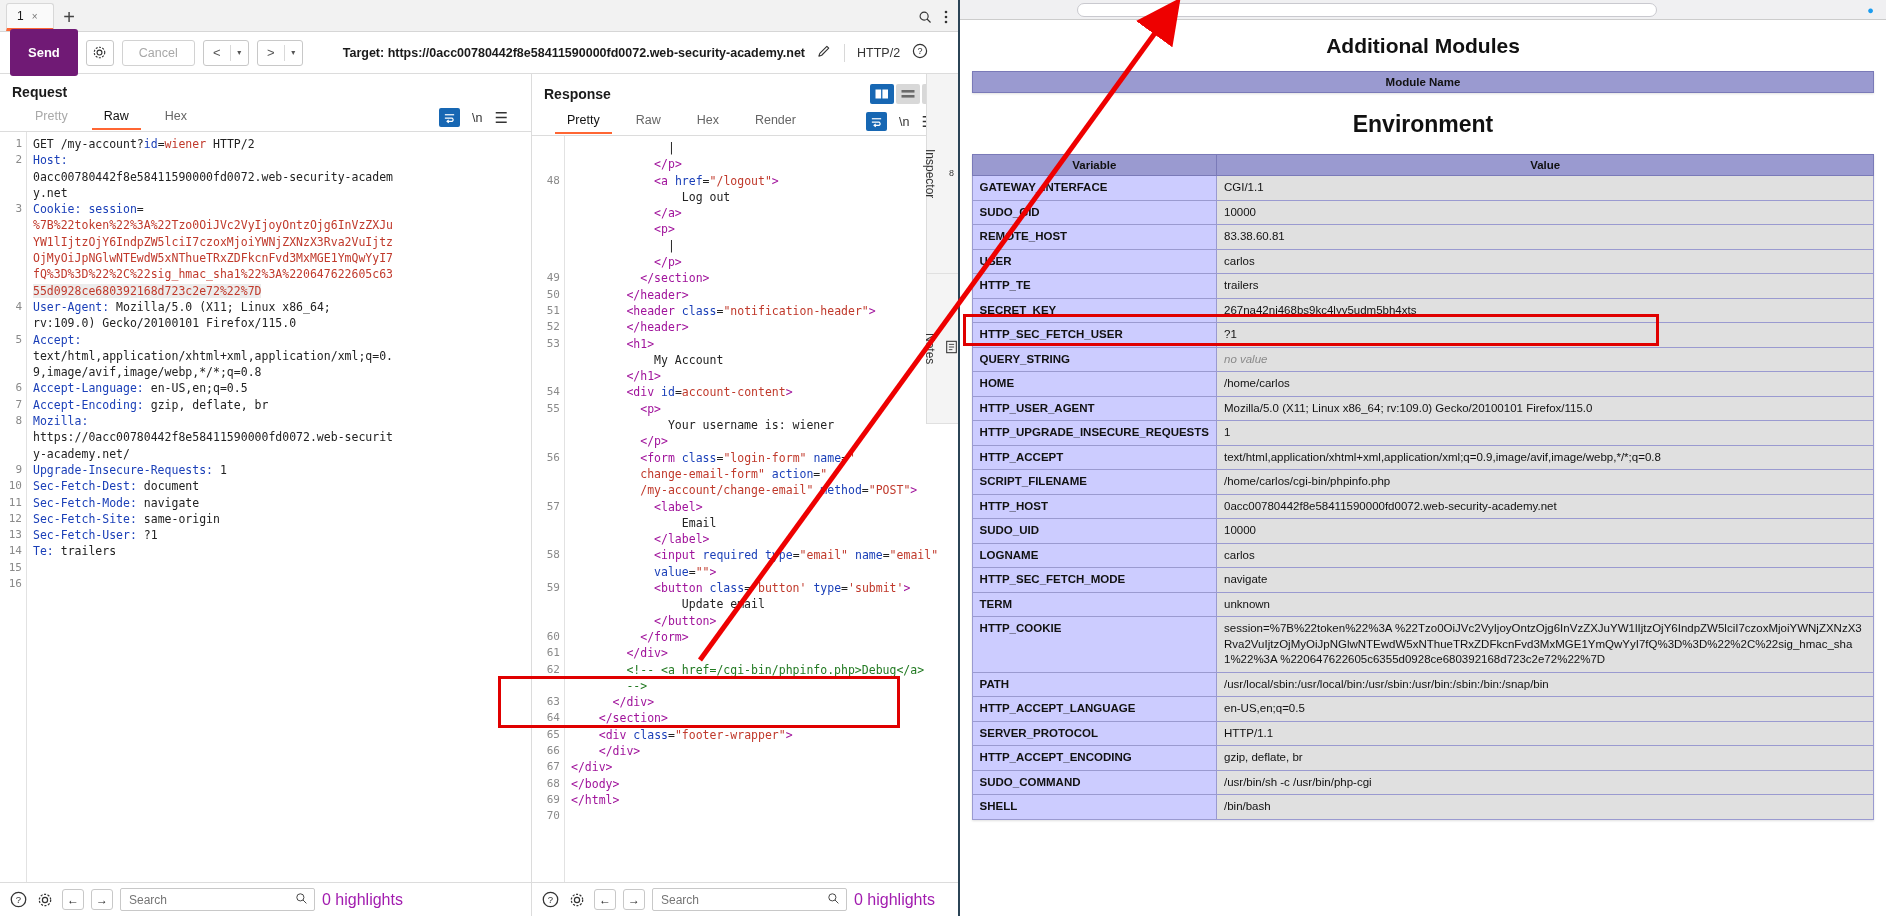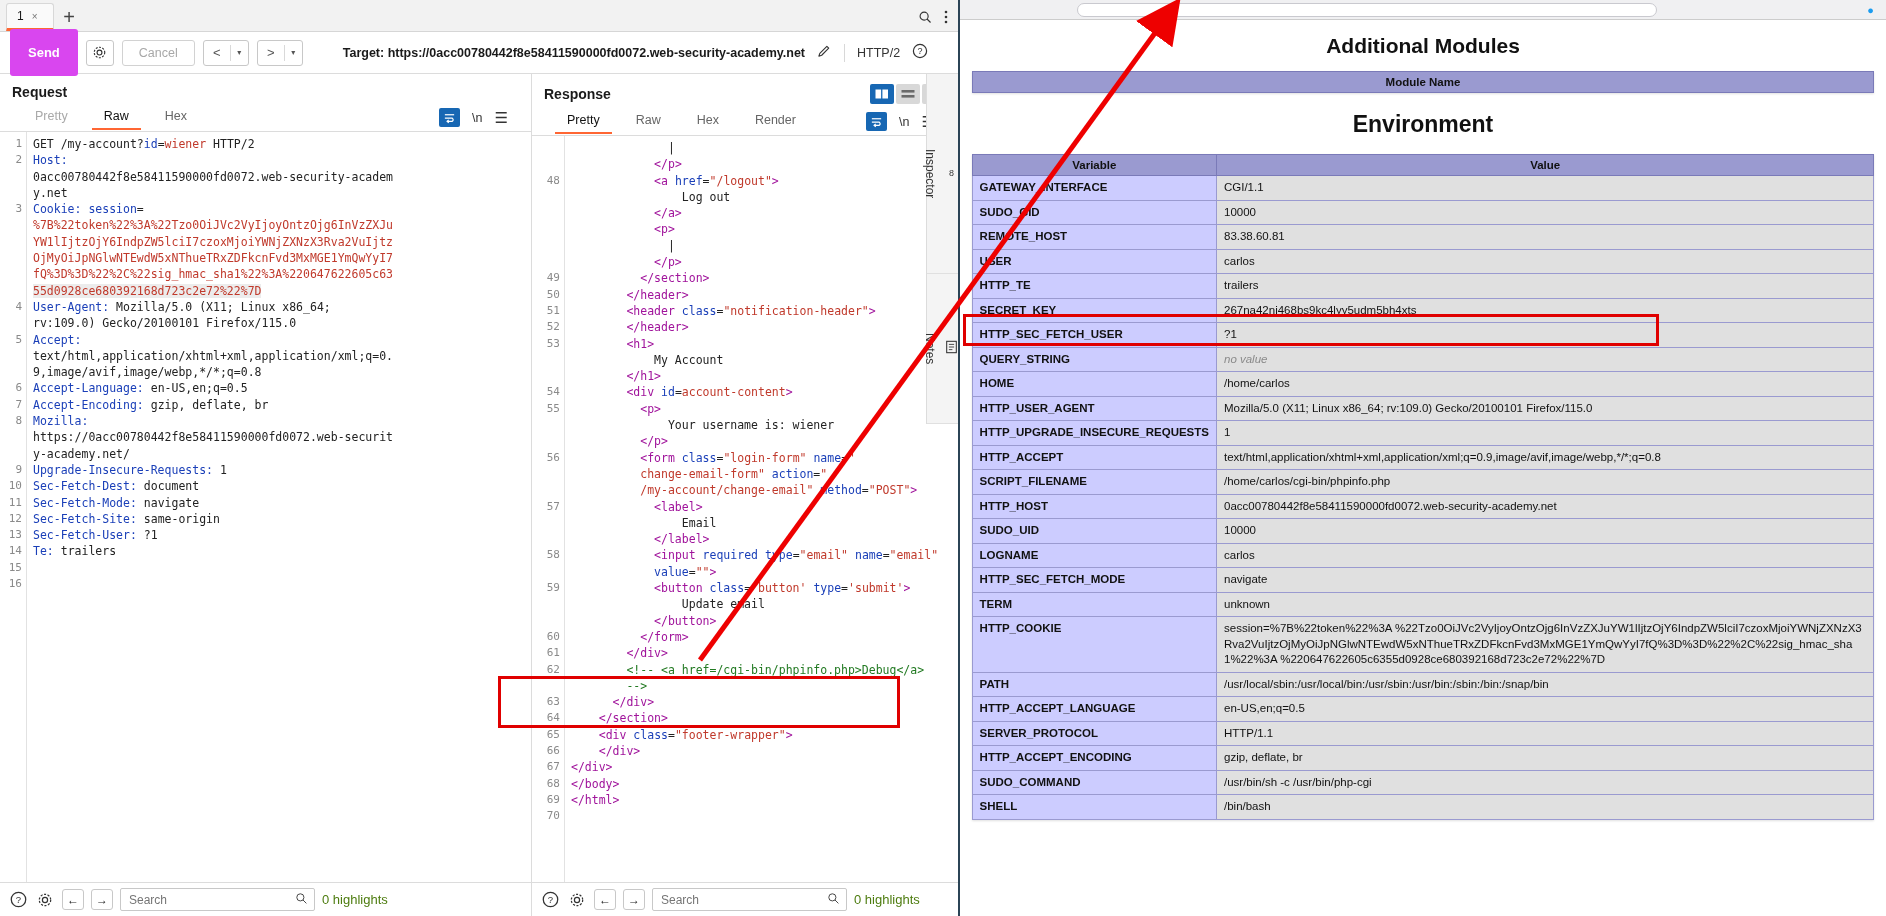--- a/index.html
+++ b/index.html
@@ -24,21 +24,21 @@
           border-radius:3px 3px 0 0; border-bottom:3px solid #ff6633; font-size:12px; }
   .rtab .x { color:#777; font-size:10px; }
   .addtab { width:30px; height:28px; display:flex; align-items:center; justify-content:center;
             font-size:20px; color:#444; font-weight:300; }
   .tabstrip-right { margin-left:auto; display:flex; align-items:center; gap:12px;
                     padding:0 10px 4px 0; color:#333; }
 
   
   .actionbar { height:42px; display:flex; align-items:center; gap:8px;
                padding:0 10px; border-bottom:1px solid #dcdcdc; background:#fff; }
-  .send-btn { background:#d946ef; color:#fff; font-weight:bold; font-size:13px;
+  .send-btn { background:#701a75; color:#fff; font-weight:bold; font-size:13px;
               border:none; border-radius:3px; padding:16px 18px; cursor:pointer; }
   .icon-btn { width:28px; height:26px; border:1px solid #c8c8c8; border-radius:3px;
               background:#fff; display:flex; align-items:center; justify-content:center; cursor:pointer; }
   .cancel-btn { border:1px solid #d2d2d2; border-radius:3px; background:#fff;
                 color:#a8a8a8; font-size:12.5px; padding:5px 16px; }
   .split-btn { display:flex; border:1px solid #c8c8c8; border-radius:3px; overflow:hidden;
                height:26px; background:#fff; }
   .split-btn .main { width:26px; display:flex; align-items:center; justify-content:center;
                      font-size:13px; color:#555; }
   .split-btn .sep { width:1px; background:#d9d9d9; margin:4px 0; }
@@ -95,21 +95,21 @@
   
   .statusbar { height:34px; display:flex; align-items:center; gap:7px; padding:0 8px;
                border-top:1px solid #dcdcdc; background:#fff; }
   .sb-icon { width:20px; height:20px; display:flex; align-items:center; justify-content:center; color:#333; }
   .navbtn { width:22px; height:21px; border:1px solid #c8c8c8; border-radius:3px; background:#fff;
             display:flex; align-items:center; justify-content:center; font-size:12px; color:#222; }
   .search-box { flex:1; max-width:195px; height:23px; border:1px solid #c8c8c8; border-radius:2px;
                 background:#fff; display:flex; align-items:center; padding:0 6px; }
   .search-box input { border:none; outline:none; width:100%; font-size:12px;
                       color:#9a9a9a; font-family:"Liberation Sans", sans-serif; background:transparent; }
-  .hl-count { font-size:13px; color:#4d7c0f; white-space:nowrap; }
+  .hl-count { font-size:16px; color:#a21caf; white-space:nowrap; }
 
   
   .vsidebar { position:absolute; right:0; top:74px; width:32px; background:#f4f4f4;
               border-left:1px solid #dcdcdc; display:flex; flex-direction:column;
               align-items:center; }
   .vitem { writing-mode:vertical-rl; padding:8px 0; display:flex; flex-direction:column;
            align-items:center; gap:8px; font-size:12px; color:#333;
            border-bottom:1px solid #e0e0e0; width:100%; justify-content:flex-start; }
   .vitem .vi-ico { writing-mode:horizontal-tb; font-size:12px; }
 

